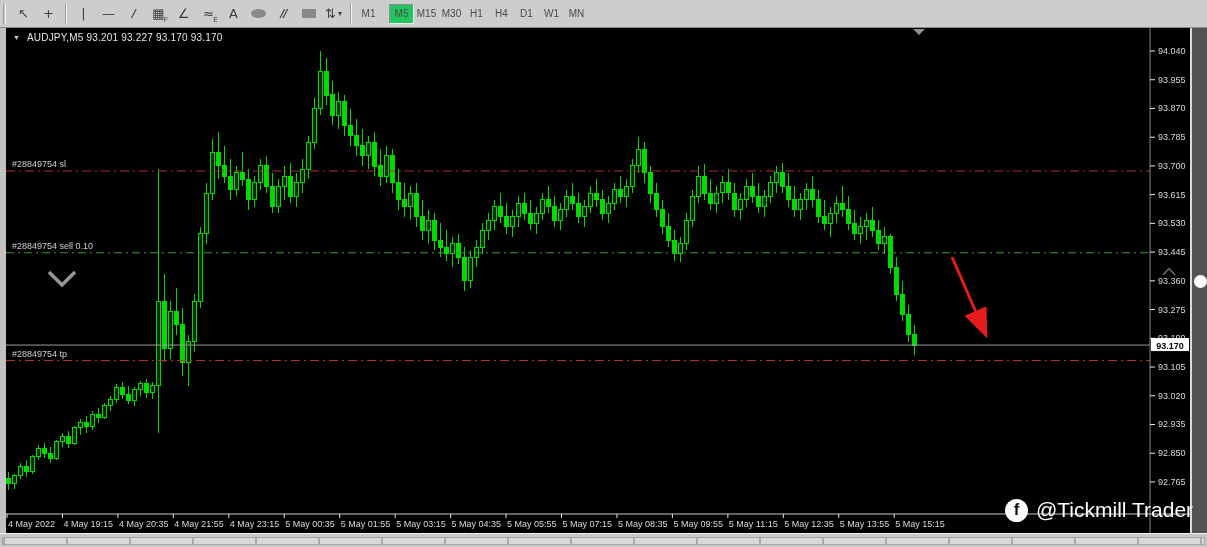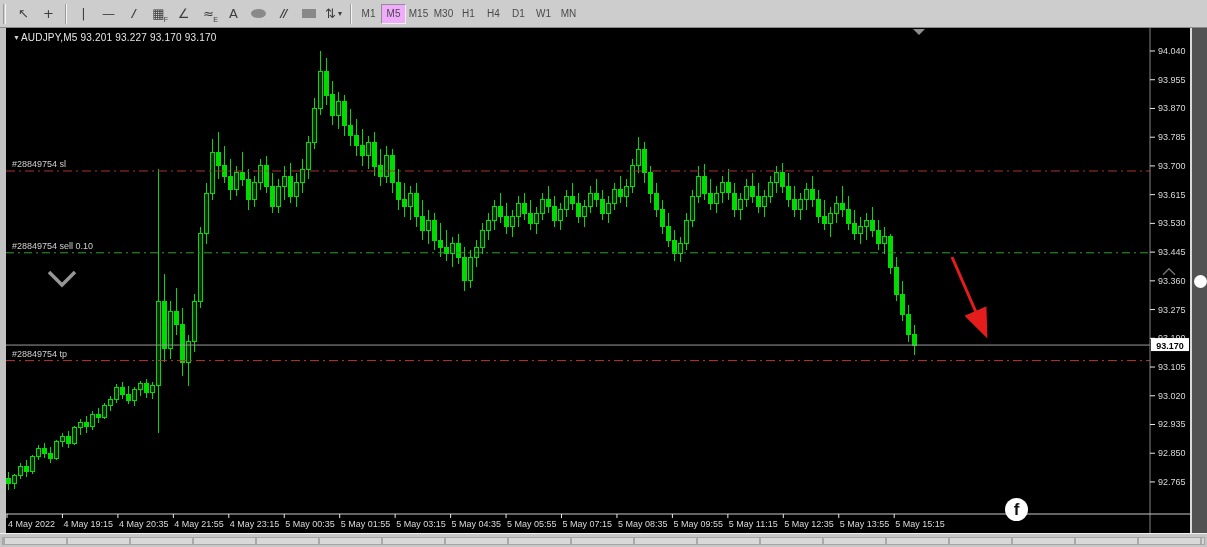--- a/index.html
+++ b/index.html
@@ -14,26 +14,26 @@
   .tool{width:25px;height:22px;background:transparent;border:1px solid transparent;display:flex;
         align-items:center;justify-content:center;color:#3d3d3d;font-size:13px;cursor:default;padding:0;position:relative;}
   .tool .glyph{font-family:"DejaVu Sans",sans-serif;line-height:1;}
   .tool .sub{position:absolute;right:2px;bottom:1px;font-size:7px;color:#3d3d3d;line-height:1;}
   .tool .dd{font-size:8px;margin-left:2px;color:#3d3d3d;}
   .oval{width:15px;height:9px;background:#898989;border-radius:50%;}
   .rect-shape{width:14px;height:9px;background:#898989;}
   .slash{font-style:italic;letter-spacing:-1px;font-weight:bold;font-size:11px;}
   .tf{width:25px;height:20px;background:transparent;border:1px solid transparent;
       font-family:Liberation Sans, sans-serif;font-size:10px;color:#4a4a4a;padding:0;cursor:default;}
-  .tf.active{background:#f0abfc;border:1px solid #8f8f8f;border-bottom-color:#f2f2f2;border-right-color:#f2f2f2;}
+  .tf.active{background:#22c55e;border:1px solid #8f8f8f;border-bottom-color:#f2f2f2;border-right-color:#f2f2f2;margin-left:8px;}
   
   .chart-area{position:absolute;top:28px;left:0;width:1207px;height:505px;background:#c2c2c2;}
   #chart-svg{position:absolute;left:6px;top:0;background:#000;display:block;}
   #chart-svg text{font-family:"Liberation Sans",sans-serif;}
-  .chart-title{position:absolute;left:13px;top:4px;display:flex;align-items:center;gap:1px;z-index:4;}
+  .chart-title{position:absolute;left:13px;top:4px;display:flex;align-items:center;gap:7px;z-index:4;}
   .title-marker{color:#cfcfcf;font-size:7px;line-height:1;}
   .title-text{color:#e6e6e6;font-size:10px;letter-spacing:.2px;}
   .right-strip{position:absolute;left:1190px;top:0;width:17px;height:505px;background:#525252;
                border-left:2px solid #dadada;}
   .scroll-dot{position:absolute;left:2px;top:247px;width:13px;height:13px;background:#fff;border-radius:50%;}
   .watermark{position:absolute;left:1005px;top:470px;display:flex;align-items:center;gap:8px;z-index:6;}
   .fb-badge{width:23px;height:23px;border-radius:50%;background:#fff;color:#101010;font-weight:bold;
             font-size:17px;display:flex;align-items:center;justify-content:center;font-family:"Liberation Sans",sans-serif;}
   .wm-text{color:#fff;font-size:21px;white-space:nowrap;}
   
@@ -808,19 +808,20 @@
       </svg>
     <div class="chart-title">
       <span class="title-marker">▼</span>
       <span class="title-text">AUDJPY,M5   93.201 93.227 93.170 93.170</span>
     </div>
     <div class="right-strip">
       <div class="scroll-dot"></div>
     </div>
     <div class="watermark">
       <span class="fb-badge">f</span>
+      <span class="wm-text">@Tickmill Trader</span>
     </div>
   </div>
 
   <div class="bottom-bar">
     <div class="hscroll"></div>
   </div>
 </div>
 
 </body></html>

